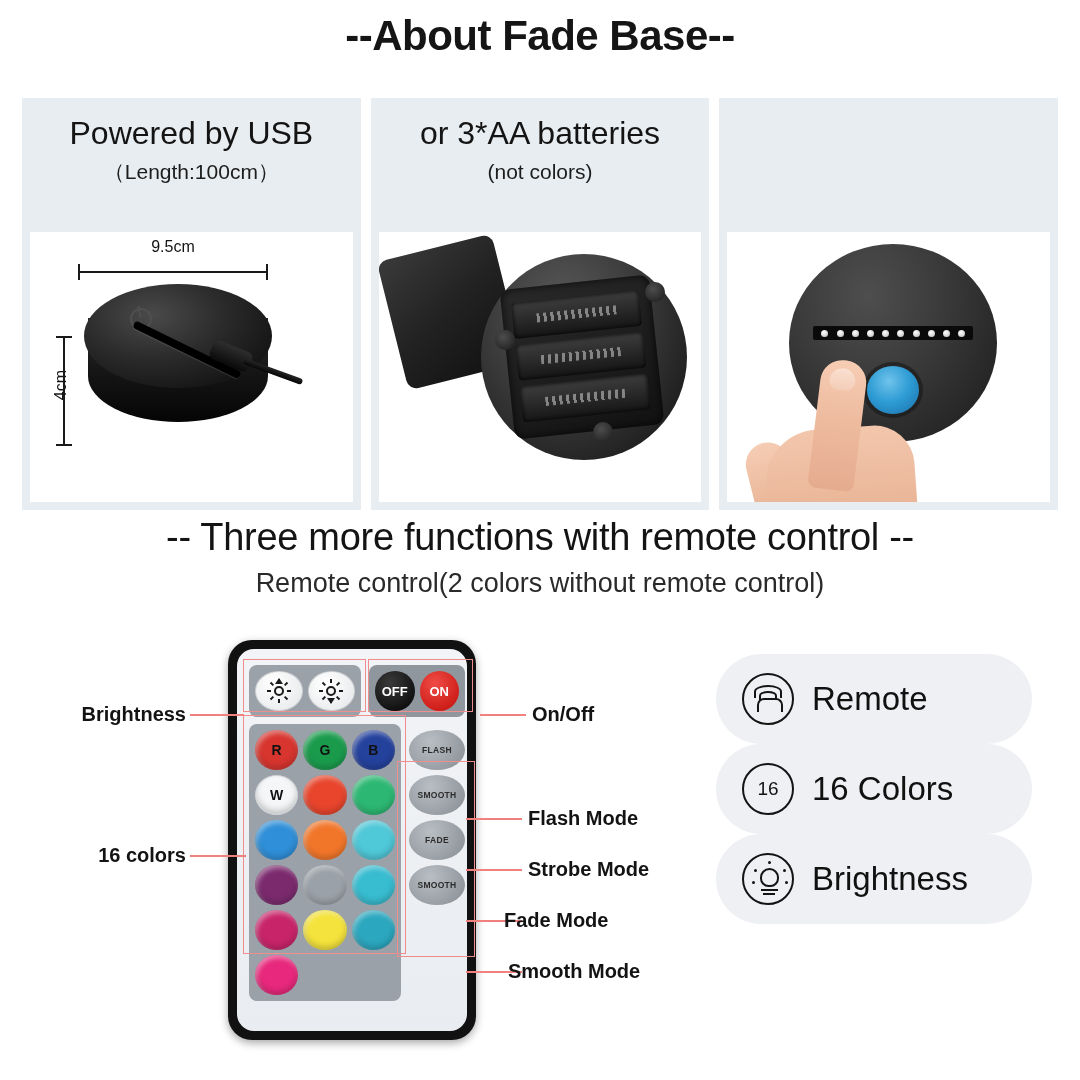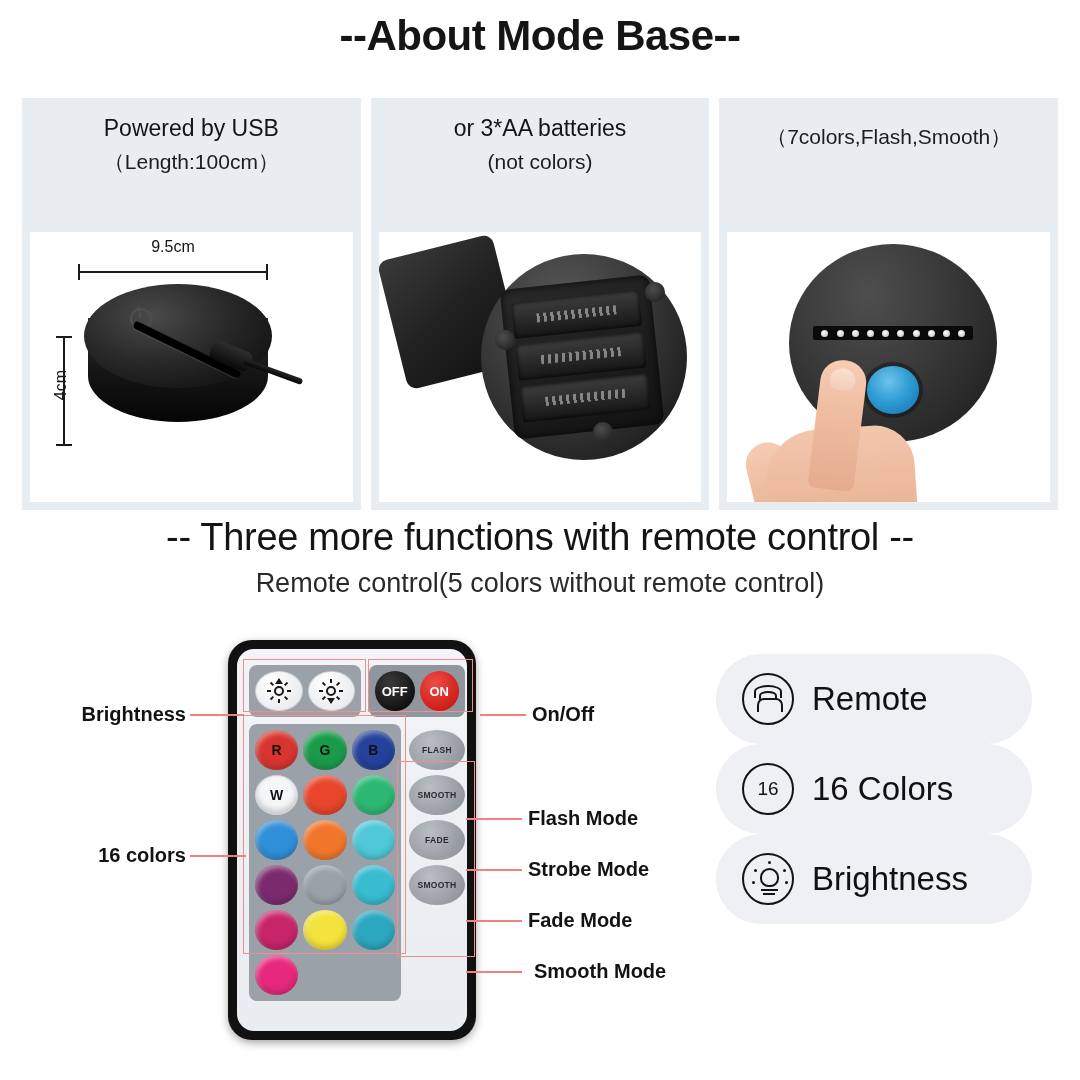--- a/index.html
+++ b/index.html
@@ -26,21 +26,21 @@
     width:1036px; height:412px;
     display:flex; gap:10px;
   }
   .panel{
     flex:1 1 0; background:#e8edf1;
     display:flex; flex-direction:column; align-items:center;
     padding-top:18px;
     position:relative;
   }
   .panel-title{
-    font-size:23px; font-weight:400; color:#141414;
+    font-size:32px; font-weight:400; color:#141414;
     line-height:1.1; text-align:center;
   }
   .panel-sub{
     font-size:21px; font-weight:400; color:#1d1d1d;
     margin-top:9px; text-align:center; line-height:1.1;
   }
   .panel-img{
     position:absolute; left:8px; right:8px; top:134px; bottom:8px;
     background:#ffffff; overflow:hidden;
   }
@@ -351,21 +351,21 @@
   }
   .ic-bulb .l1{ top:34px; width:17px; }
   .ic-bulb .l2{ top:38px; width:12px; left:19px; }
   .ic-bulb .spark{
     position:absolute; width:3px; height:3px; border-radius:50%; background:#141414;
   }
 </style>
 </head>
 <body>
 
-<div class="main-title">--About Mode Base--</div>
+<div class="main-title">--About Fade Base--</div>
 
 <div class="panels">
 
   <div class="panel">
     <div class="panel-title">Powered by USB</div>
     <div class="panel-sub">（Length:100cm）</div>
     <div class="panel-img">
       <div class="dim-top">
         <div class="lbl">9.5cm</div>
         <div class="bar"></div>
@@ -406,21 +406,20 @@
           </div>
           <div class="batt-screw s1"></div>
           <div class="batt-screw s2"></div>
           <div class="batt-screw s3"></div>
         </div>
       </div>
     </div>
   </div>
 
   <div class="panel">
-    <div class="panel-sub">（7colors,Flash,Smooth）</div>
     <div class="panel-img">
       <div class="touch-wrap">
         <div class="touch-disc">
           <div class="led-strip">
             <span class="led-dot"></span>
             <span class="led-dot"></span>
             <span class="led-dot"></span>
             <span class="led-dot"></span>
             <span class="led-dot"></span>
             <span class="led-dot"></span>
@@ -433,21 +432,21 @@
         </div>
         <div class="thumb"></div>
         <div class="hand"></div>
         <div class="finger"></div>
       </div>
     </div>
   </div>
 </div>
 
 <div class="mid-title">-- Three more functions with remote control --</div>
-<div class="mid-sub">Remote control(5 colors without remote control)</div>
+<div class="mid-sub">Remote control(2 colors without remote control)</div>
 
 <div class="remote">
   <div class="remote-face">
 
     <div class="row-top">
       <div class="pad pad-bright">
         <div class="btn">
           <span class="sun up">
             <span class="core"></span>
             <span class="ray" style="transform:rotate(0deg)"></span>
@@ -525,24 +524,24 @@
 <div class="lead" style="left:480px; top:714px; width:46px;"></div>
 <div class="callout" style="left:532px; top:703px;">On/Off</div>
 
 <div class="lead" style="left:466px; top:818px; width:56px;"></div>
 <div class="callout" style="left:528px; top:807px;">Flash Mode</div>
 
 <div class="lead" style="left:466px; top:869px; width:56px;"></div>
 <div class="callout" style="left:528px; top:858px;">Strobe Mode</div>
 
 <div class="lead" style="left:466px; top:920px; width:56px;"></div>
-<div class="callout" style="left:528px; top:909px;">Fade Mode</div>
+<div class="callout" style="left:504px; top:909px;">Fade Mode</div>
 
 <div class="lead" style="left:466px; top:971px; width:56px;"></div>
-<div class="callout" style="left:534px; top:960px;">Smooth Mode</div>
+<div class="callout" style="left:508px; top:960px;">Smooth Mode</div>
 
 <div class="pills">
   <div class="pill">
     <span class="pill-icon ic-remote">
       <span class="w2"></span>
         <span class="w1"></span>
         <span class="base"></span>
     </span>
     <span class="pill-label">Remote</span>
   </div>

